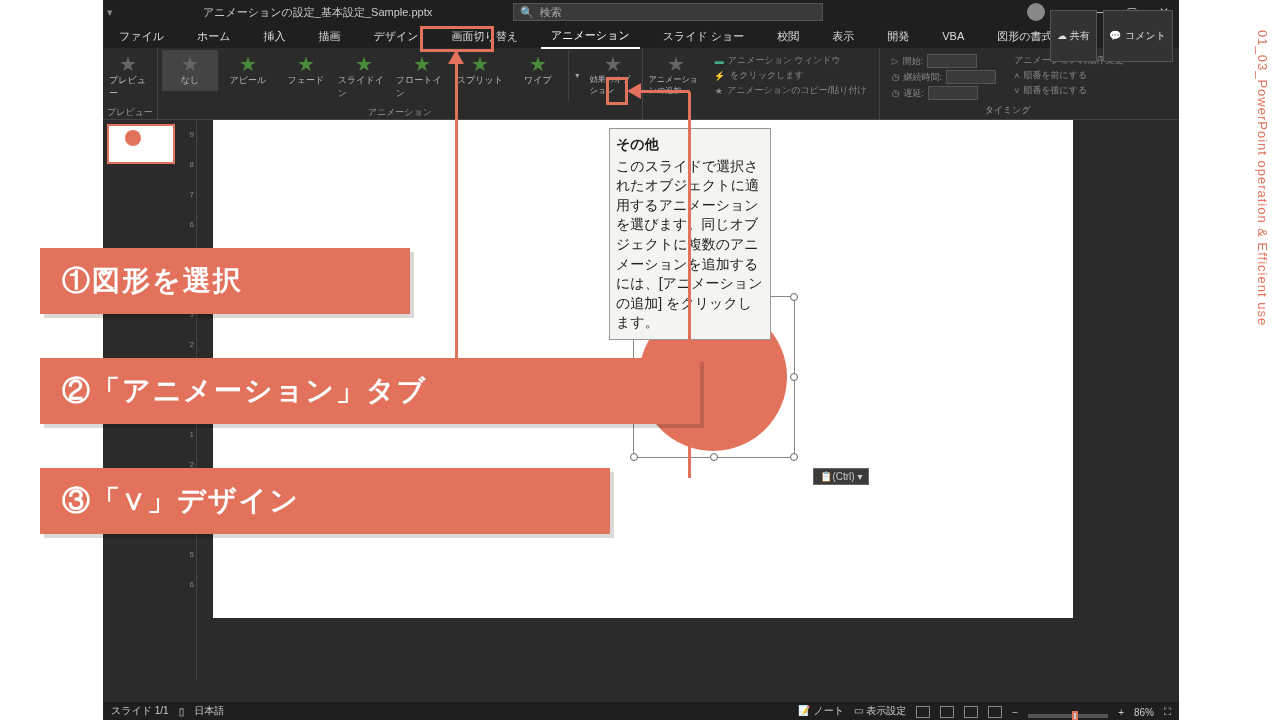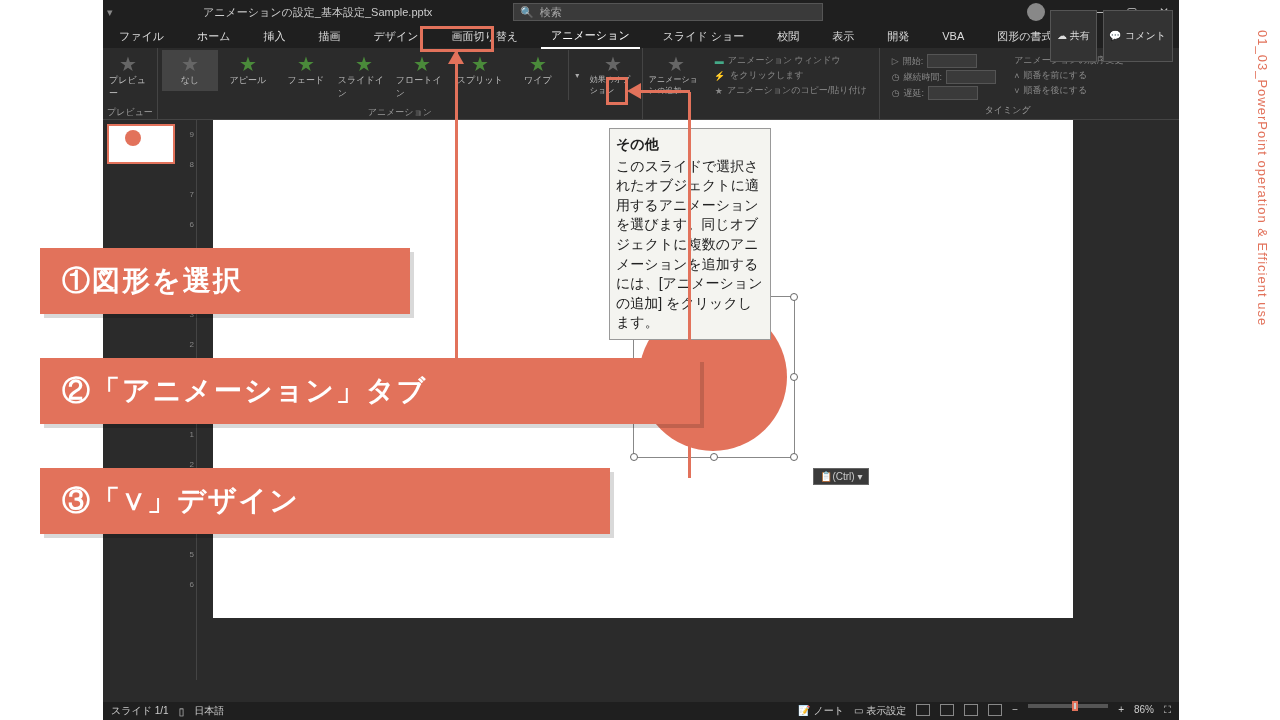--- a/index.html
+++ b/index.html
@@ -50,21 +50,21 @@
 .slide .circle { position: absolute; left: 426px; top: 183px; width: 148px; height: 148px; border-radius: 50%; background: #e2725b; }
 .sel-handles { position: absolute; left: 420px; top: 176px; width: 162px; height: 162px; border: 1px solid #888; }
 .sel-handles .h { position: absolute; width: 8px; height: 8px; background: #fff; border: 1px solid #666; border-radius: 50%; }
 .sel-handles .rot { position: absolute; left: 76px; top: -20px; width: 10px; height: 10px; border: 1px solid #666; border-radius: 50%; }
 .ctrl-tag { position: absolute; left: 600px; top: 348px; background: #3a3a3a; color: #ccc; font-size: 10px; padding: 2px 6px; border: 1px solid #666; }
 
 .notes-area { position: absolute; left: 94px; right: 10px; bottom: 14px; height: 30px; background: #333; border-top: 1px solid #444; display: flex; align-items: center; padding: 0 10px; font-size: 11px; color: #888; }
 .notes-area .watermark { position: absolute; left: 50%; transform: translateX(-50%); color: #888; }
 
 .statusbar { position: absolute; left: 0; right: 0; bottom: 0; height: 18px; background: #1f1f1f; display: flex; align-items: center; font-size: 10px; color: #ccc; padding: 0 8px; gap: 10px; }
-.statusbar .right { margin-left: auto; display: flex; align-items: flex-start; gap: 10px; }
+.statusbar .right { margin-left: auto; display: flex; align-items: flex-end; gap: 10px; }
 .statusbar .viewbtn { width: 14px; height: 12px; border: 1px solid #888; }
 .statusbar .slider { width: 80px; height: 4px; background: #555; position: relative; }
 .statusbar .slider .thumb { position: absolute; left: 44px; top: -3px; width: 6px; height: 10px; background: #ccc; }
 
 .tooltip { position: absolute; left: 609px; top: 128px; width: 162px; background: #f4f4f0; border: 1px solid #999; color: #222; font-size: 14px; padding: 6px; z-index: 50; line-height: 1.4; }
 .tooltip .hd { font-weight: bold; margin-bottom: 2px; }
 
 .highlight-box { position: absolute; border: 3px solid #e2725b; z-index: 60; }
 .arrow-line-v { position: absolute; width: 3px; background: #e2725b; z-index: 55; }
 .arrow-line-h { position: absolute; height: 3px; background: #e2725b; z-index: 55; }

